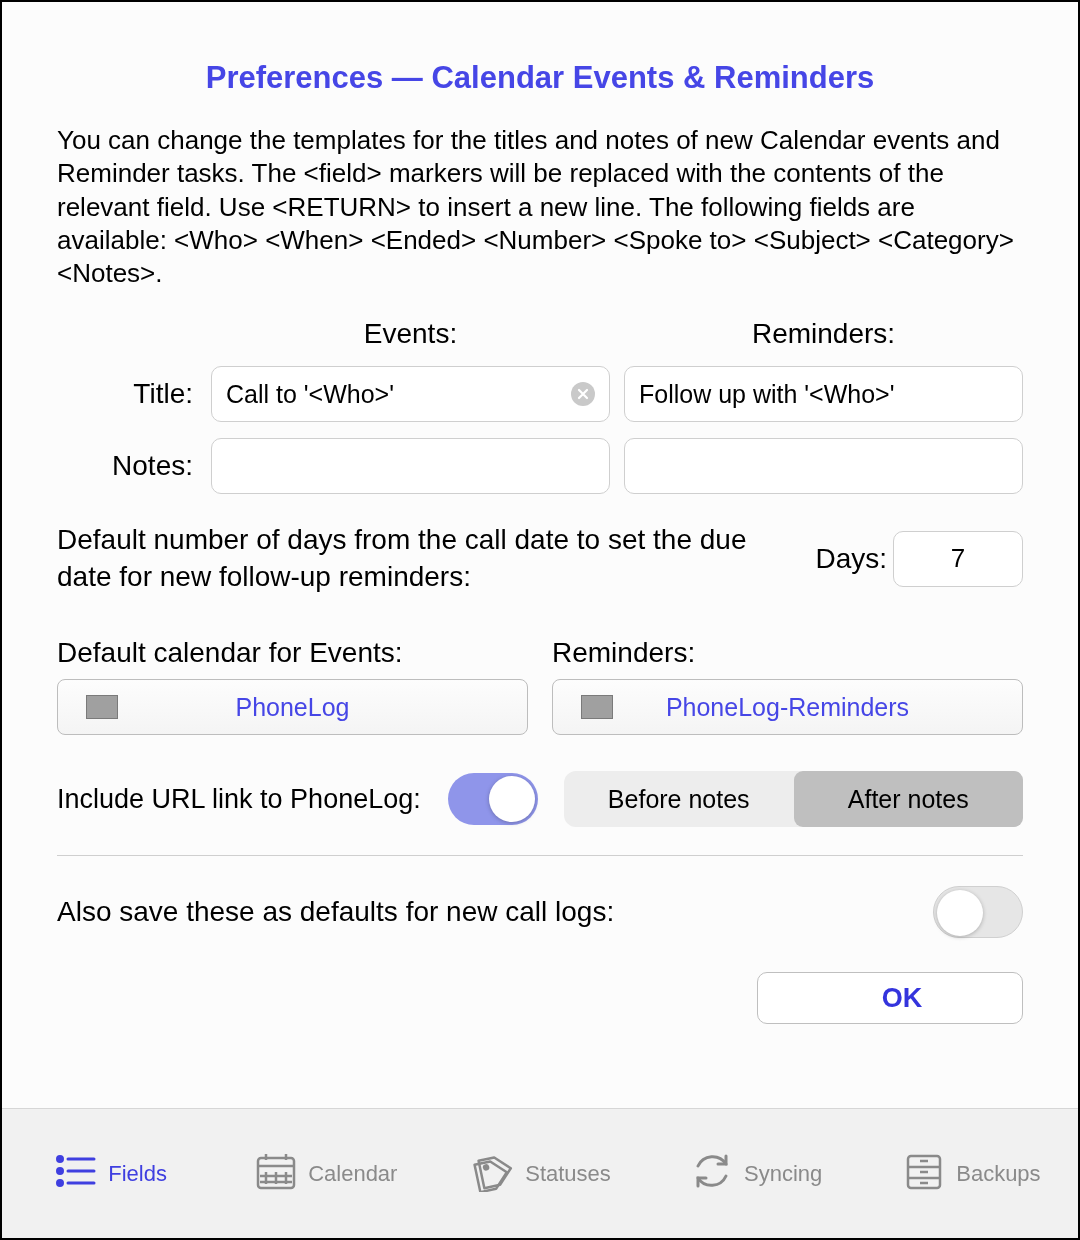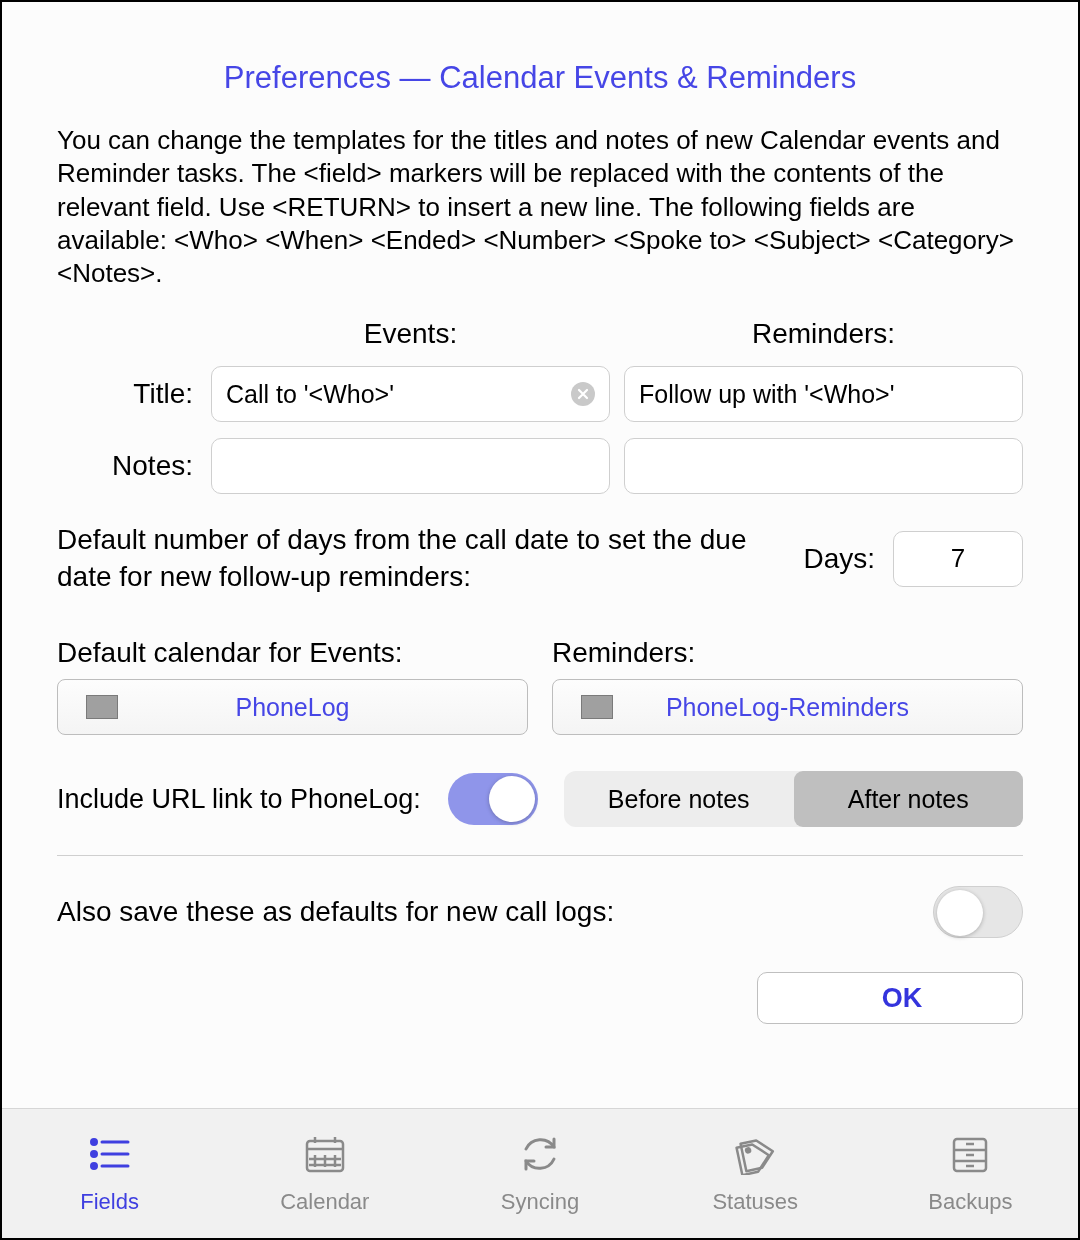--- a/index.html
+++ b/index.html
@@ -1,30 +1,30 @@
 <!DOCTYPE html>
 <html><head>
 <meta charset="utf-8">
 <style>
   * { box-sizing: border-box; margin: 0; padding: 0; }
   html, body { width: 1080px; height: 1240px; font-family: -apple-system, "Helvetica Neue", Helvetica, Arial, sans-serif; background: #f7f7f7; }
   .frame { width: 1080px; height: 1240px; background: #fff; border: 2px solid #000; display: flex; flex-direction: column; }
   .content { flex: 1; padding: 30px 55px 20px 55px; background: #fcfcfc; }
-  .page-title { color: #4646e6; font-size: 31px; font-weight: 400; text-align: center; margin-top: 28px; margin-bottom: 28px; }
+  .page-title { color: #4646e6; font-size: 31px; font-weight: 700; text-align: center; margin-top: 28px; margin-bottom: 28px; }
   .intro { font-size: 26px; color: #000; line-height: 1.28; margin-bottom: 28px; }
   .tmpl-grid { display: grid; grid-template-columns: 140px 1fr 1fr; column-gap: 14px; row-gap: 16px; align-items: center; margin-bottom: 28px; }
   .col-head { font-size: 28px; color: #000; text-align: center; }
   .row-label { font-size: 28px; color: #000; text-align: right; padding-right: 4px; }
   .input { width: 100%; height: 56px; background: #fff; border: 1px solid #cfcfcf; border-radius: 10px; font-size: 25px; padding: 0 14px; display: flex; align-items: center; color: #000; position: relative; }
   .input-text { flex: 1; overflow: hidden; white-space: nowrap; }
   .clear-btn { width: 24px; height: 24px; border-radius: 50%; background: #c9c9c9; display: flex; align-items: center; justify-content: center; color: #fff; font-size: 16px; line-height: 1; cursor: pointer; }
   .clear-btn svg { width: 12px; height: 12px; }
   .days-row { display: flex; align-items: center; margin-bottom: 42px; }
   .days-text { font-size: 28px; color: #000; line-height: 1.3; flex: 1; padding-right: 20px; }
-  .days-label { font-size: 28px; color: #000; margin-right: 18px; }
+  .days-label { font-size: 28px; color: #000; margin-right: 6px; }
   .days-input { width: 130px; height: 56px; background: #fff; border: 1px solid #cfcfcf; border-radius: 10px; font-size: 26px; text-align: center; display: flex; align-items: center; justify-content: center; }
   .cal-row { display: flex; gap: 24px; margin-bottom: 36px; }
   .cal-col { flex: 1; }
   .cal-head { font-size: 28px; color: #000; margin-bottom: 10px; }
   .cal-btn { width: 100%; height: 56px; background: linear-gradient(#fdfdfd,#f4f4f4); border: 1px solid #bdbdbd; border-radius: 8px; display: flex; align-items: center; justify-content: center; gap: 18px; font-size: 25px; color: #4646e6; cursor: pointer; position: relative; padding: 0 36px; }
   .cal-swatch { width: 32px; height: 24px; background: #a0a0a0; border: 1px solid #7a7a7a; position: absolute; left: 28px; }
   .url-row { display: flex; align-items: center; margin-bottom: 28px; gap: 26px; }
   .url-label { font-size: 27px; color: #000; flex: 0 0 auto; width: 365px; }
   .toggle { width: 90px; height: 52px; border-radius: 26px; position: relative; cursor: pointer; flex: 0 0 auto; }
   .toggle.on { background: #8f95ea; }
@@ -34,21 +34,21 @@
   .toggle.off .knob { left: 3px; }
   .segmented { flex: 1; height: 56px; background: #ededed; border-radius: 12px; display: flex; }
   .seg { flex: 1; display: flex; align-items: center; justify-content: center; font-size: 25px; color: #000; border-radius: 9px; cursor: pointer; }
   .seg.selected { background: #bfbfbf; }
   .divider { border: none; border-top: 1px solid #cfcfcf; margin: 24px 0 30px 0; }
   .save-row { display: flex; align-items: center; justify-content: space-between; margin-bottom: 34px; }
   .save-label { font-size: 28px; color: #000; }
   .ok-row { display: flex; justify-content: flex-end; }
   .ok-btn { width: 266px; height: 52px; background: #fff; border: 1px solid #bfbfbf; border-radius: 10px; display: flex; align-items: center; justify-content: center; font-size: 27px; font-weight: 600; color: #3434dd; cursor: pointer; padding-left: 24px; }
   .tabbar { height: 130px; background: #f1f1f1; border-top: 1px solid #d6d6d6; display: flex; align-items: stretch; }
-  .tab { flex: 1; display: flex; flex-direction: column; align-items: center; justify-content: center; gap: 8px; cursor: pointer; color: #8a8a8a; font-size: 22px; }
+  .tab { flex: 1; display: flex; flex-direction: row; align-items: center; justify-content: center; gap: 8px; cursor: pointer; color: #8a8a8a; font-size: 22px; }
   .tab.active { color: #3f3fe0; }
   .tab svg { width: 48px; height: 42px; }
 </style>
 </head>
 <body>
 
 <div class="frame">
   <div class="content">
 
     <h1 class="page-title">Preferences — Calendar Events &amp; Reminders</h1>
@@ -156,38 +156,38 @@
             <line x1="24" y1="22" x2="24" y2="34"></line>
             <line x1="34" y1="22" x2="34" y2="34"></line>
           <line x1="8" y1="26" x2="40" y2="26"></line>
             <line x1="8" y1="32" x2="40" y2="32"></line>
         </svg>
       </span>
       <span>Calendar</span>
     </div>
     <div class="tab">
       <span>
+        <svg viewBox="0 0 48 42" fill="none" stroke="#8a8a8a" stroke-width="2.5" stroke-linejoin="round">
+          <path d="M12 8 L28 8 L42 22 L28 36 L12 36 L12 8 Z" transform="rotate(-12 24 21)"></path>
+          <circle cx="18" cy="16" r="2" fill="#8a8a8a" transform="rotate(-12 24 21)"></circle>
+          <path d="M8 12 L24 12 L38 26 L24 40 L8 40 L8 12 Z" transform="rotate(-12 20 25)"></path>
+        </svg>
+      </span>
+      <span>Statuses</span>
+    </div>
+    <div class="tab">
+      <span>
         <svg viewBox="0 0 48 42" fill="none" stroke="#8a8a8a" stroke-width="3" stroke-linecap="round">
           <path d="M38 14 A16 16 0 0 0 10 16"></path>
           <polyline points="38,6 38,14 30,14"></polyline>
           <path d="M10 28 A16 16 0 0 0 38 26"></path>
           <polyline points="10,36 10,28 18,28"></polyline>
         </svg>
       </span>
       <span>Syncing</span>
-    </div>
-    <div class="tab">
-      <span>
-        <svg viewBox="0 0 48 42" fill="none" stroke="#8a8a8a" stroke-width="2.5" stroke-linejoin="round">
-          <path d="M12 8 L28 8 L42 22 L28 36 L12 36 L12 8 Z" transform="rotate(-12 24 21)"></path>
-          <circle cx="18" cy="16" r="2" fill="#8a8a8a" transform="rotate(-12 24 21)"></circle>
-          <path d="M8 12 L24 12 L38 26 L24 40 L8 40 L8 12 Z" transform="rotate(-12 20 25)"></path>
-        </svg>
-      </span>
-      <span>Statuses</span>
     </div>
     <div class="tab">
       <span>
         <svg viewBox="0 0 48 42" fill="none" stroke="#8a8a8a" stroke-width="2.5">
           <rect x="8" y="6" width="32" height="32" rx="3"></rect>
           <line x1="8" y1="17" x2="40" y2="17"></line>
           <line x1="8" y1="28" x2="40" y2="28"></line>
           <line x1="20" y1="11" x2="28" y2="11"></line>
           <line x1="20" y1="22" x2="28" y2="22"></line>
           <line x1="20" y1="33" x2="28" y2="33"></line>

